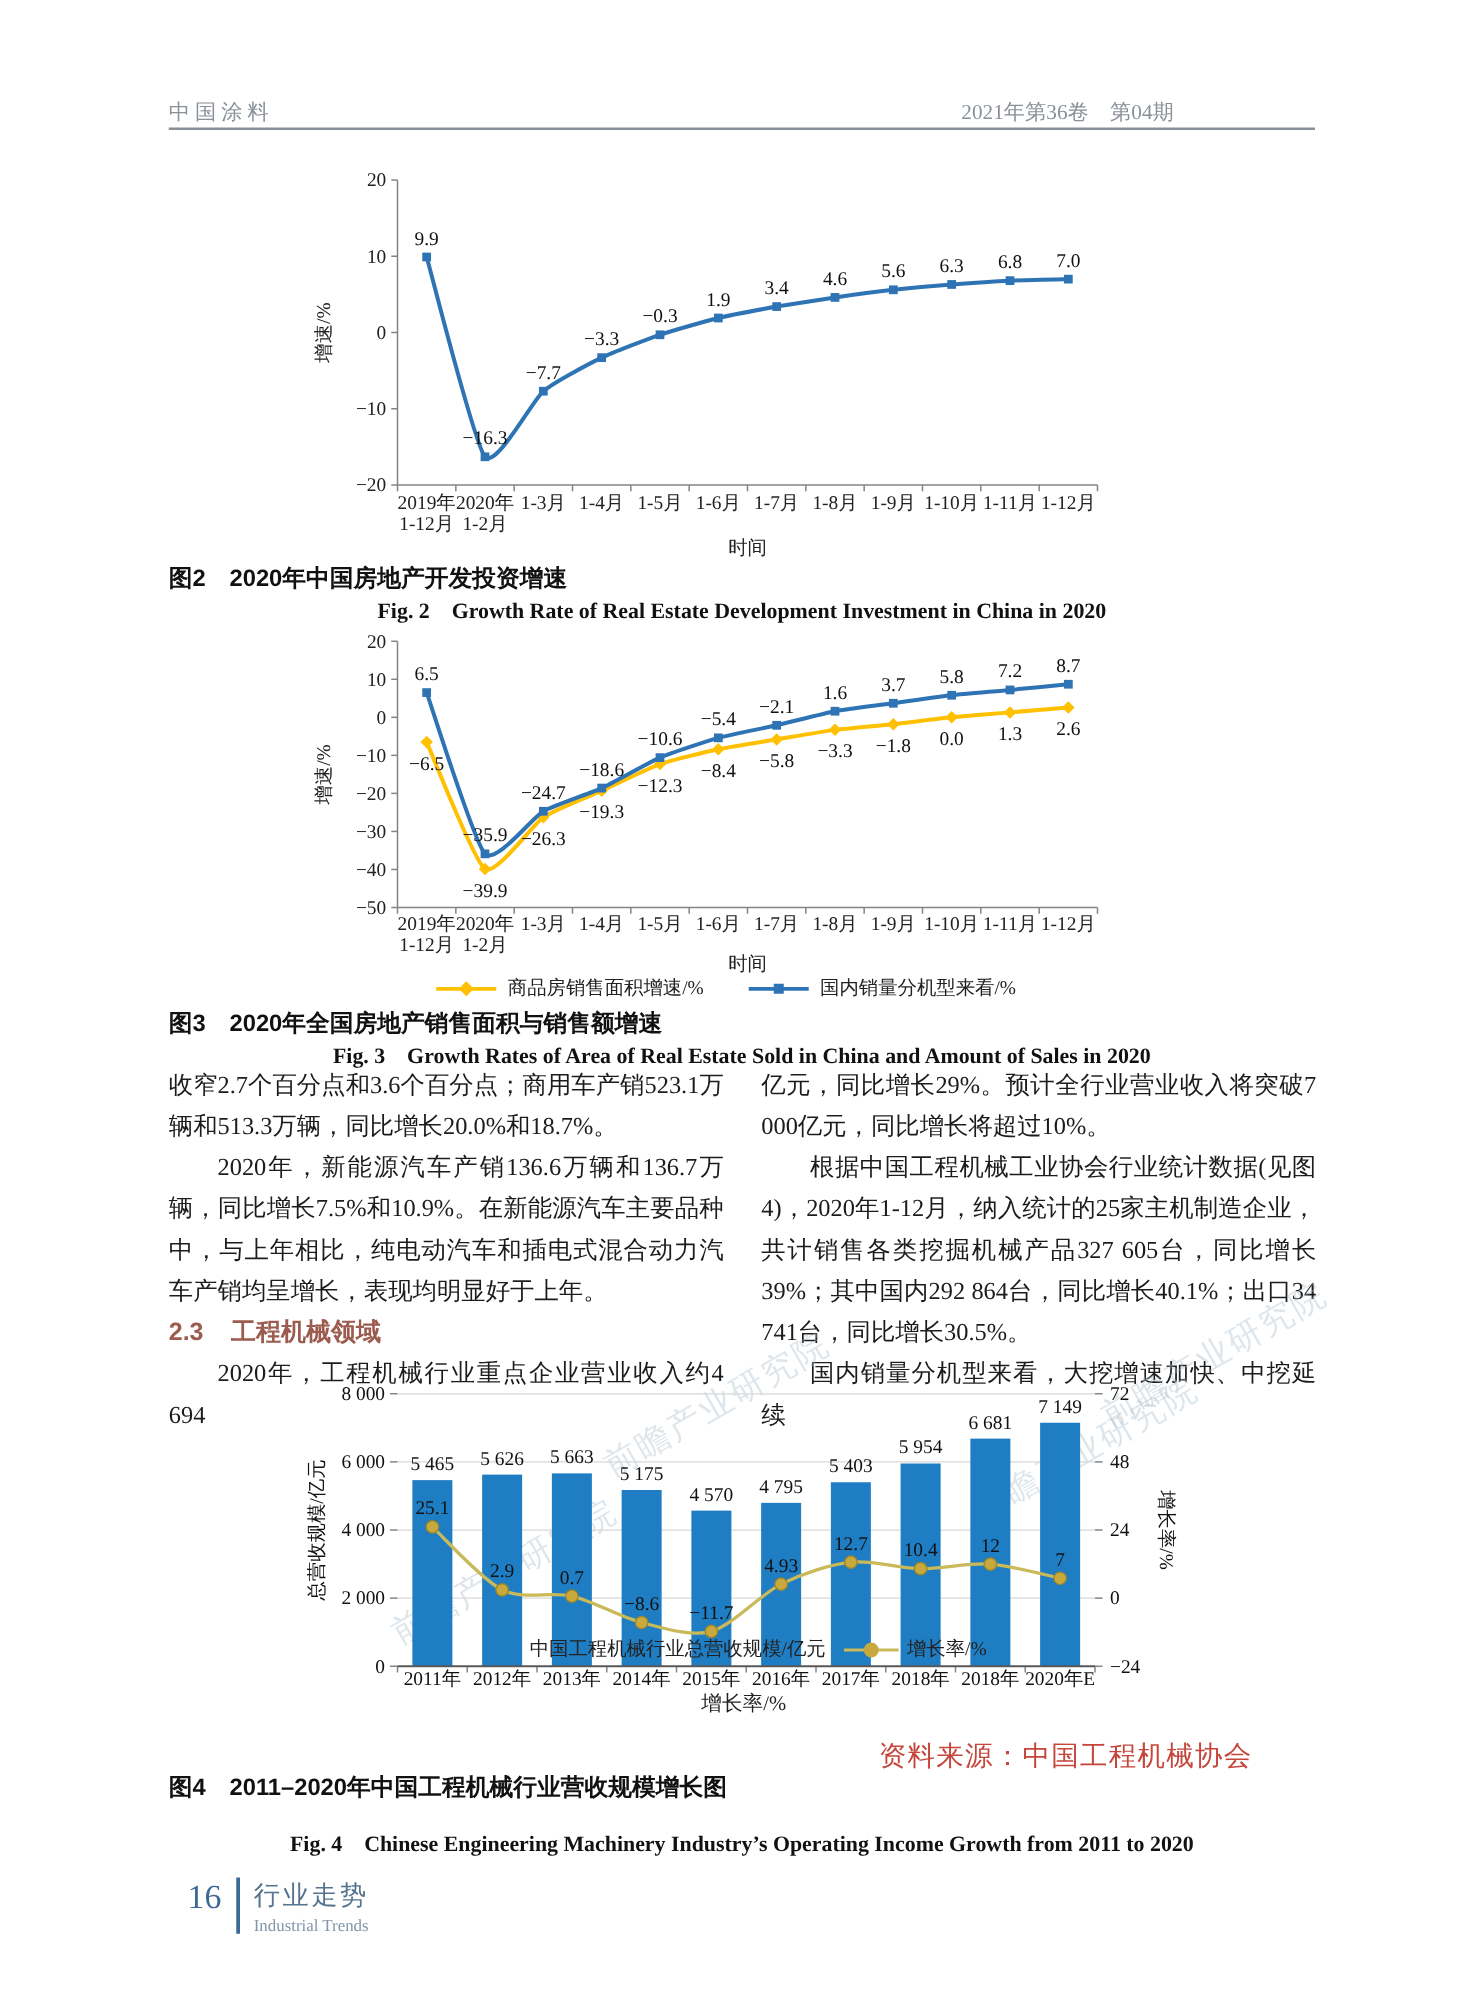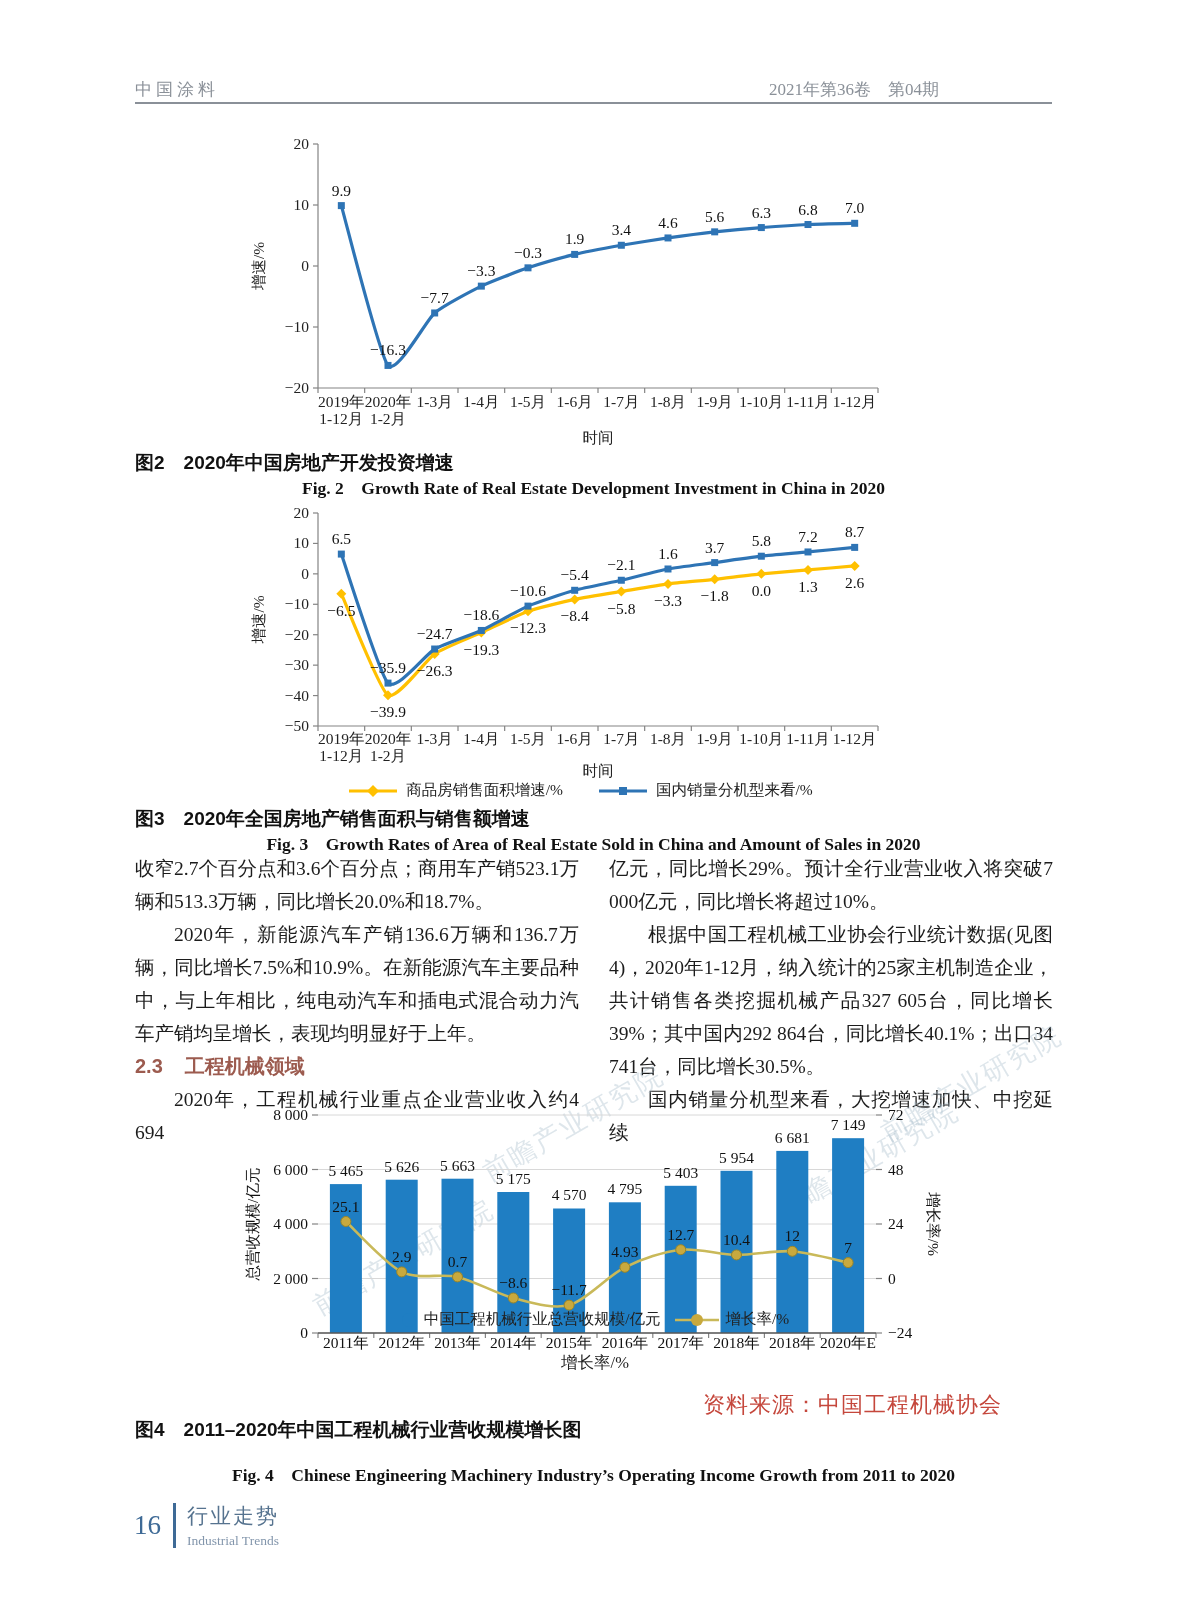--- a/index.html
+++ b/index.html
@@ -23,21 +23,21 @@
   .xaxis-title{position:absolute;text-align:center;font-size:16.5px;color:#222;}
   .source-note{position:absolute;text-align:right;font-size:22px;letter-spacing:1px;color:var(--source_red,#c5473c);}
   
   .col{position:absolute;width:444px;font-size:19.5px;line-height:33px;text-align:justify;}
   .col p{margin:0;}
   .indent{text-indent:2em;}
   .sec-heading{margin:3px 0 1px 0;font-family:"Liberation Sans","DejaVu Sans",sans-serif;font-weight:bold;
                font-size:20px;color:var(--heading_red,#9c5b4f);}
   .sec-heading .sec-no{margin-right:22px;}
   
-  .footer{position:absolute;left:134px;top:1502px;display:flex;align-items:center;}
+  .footer{position:absolute;left:150px;top:1502px;display:flex;align-items:flex-start;}
   .footer .pgnum{font-size:27px;color:var(--footer_blue,#3e6a96);}
   .footer .fbar{width:3px;height:45px;background:var(--footer_blue,#3e6a96);margin:0 11px 0 12px;}
   .footer .fcol{display:flex;flex-direction:column;justify-content:center;}
   .footer .fcn{font-family:"Liberation Sans","DejaVu Sans",sans-serif;font-size:21px;letter-spacing:2px;color:#56738f;}
   .footer .fen{font-size:13.5px;color:#8396ac;margin-top:3px;}
 </style>
 </head>
 <body>
 
 <div class="page">

